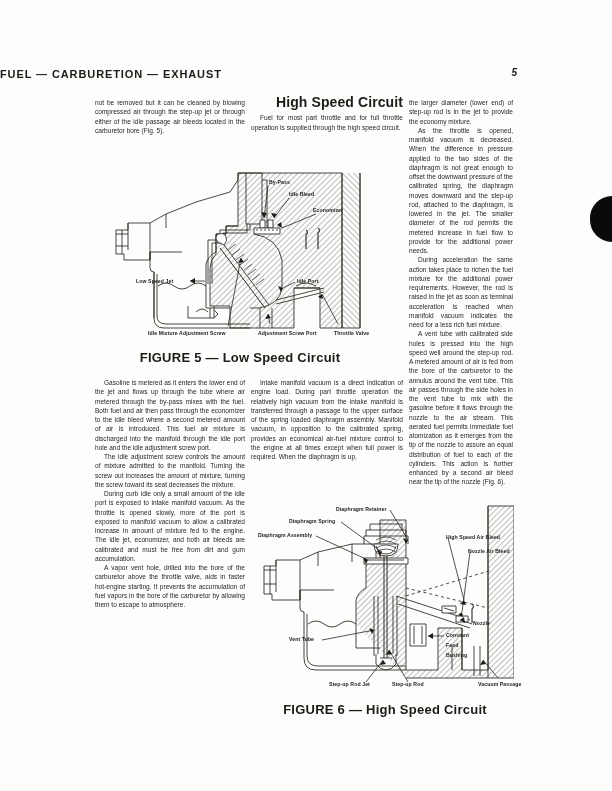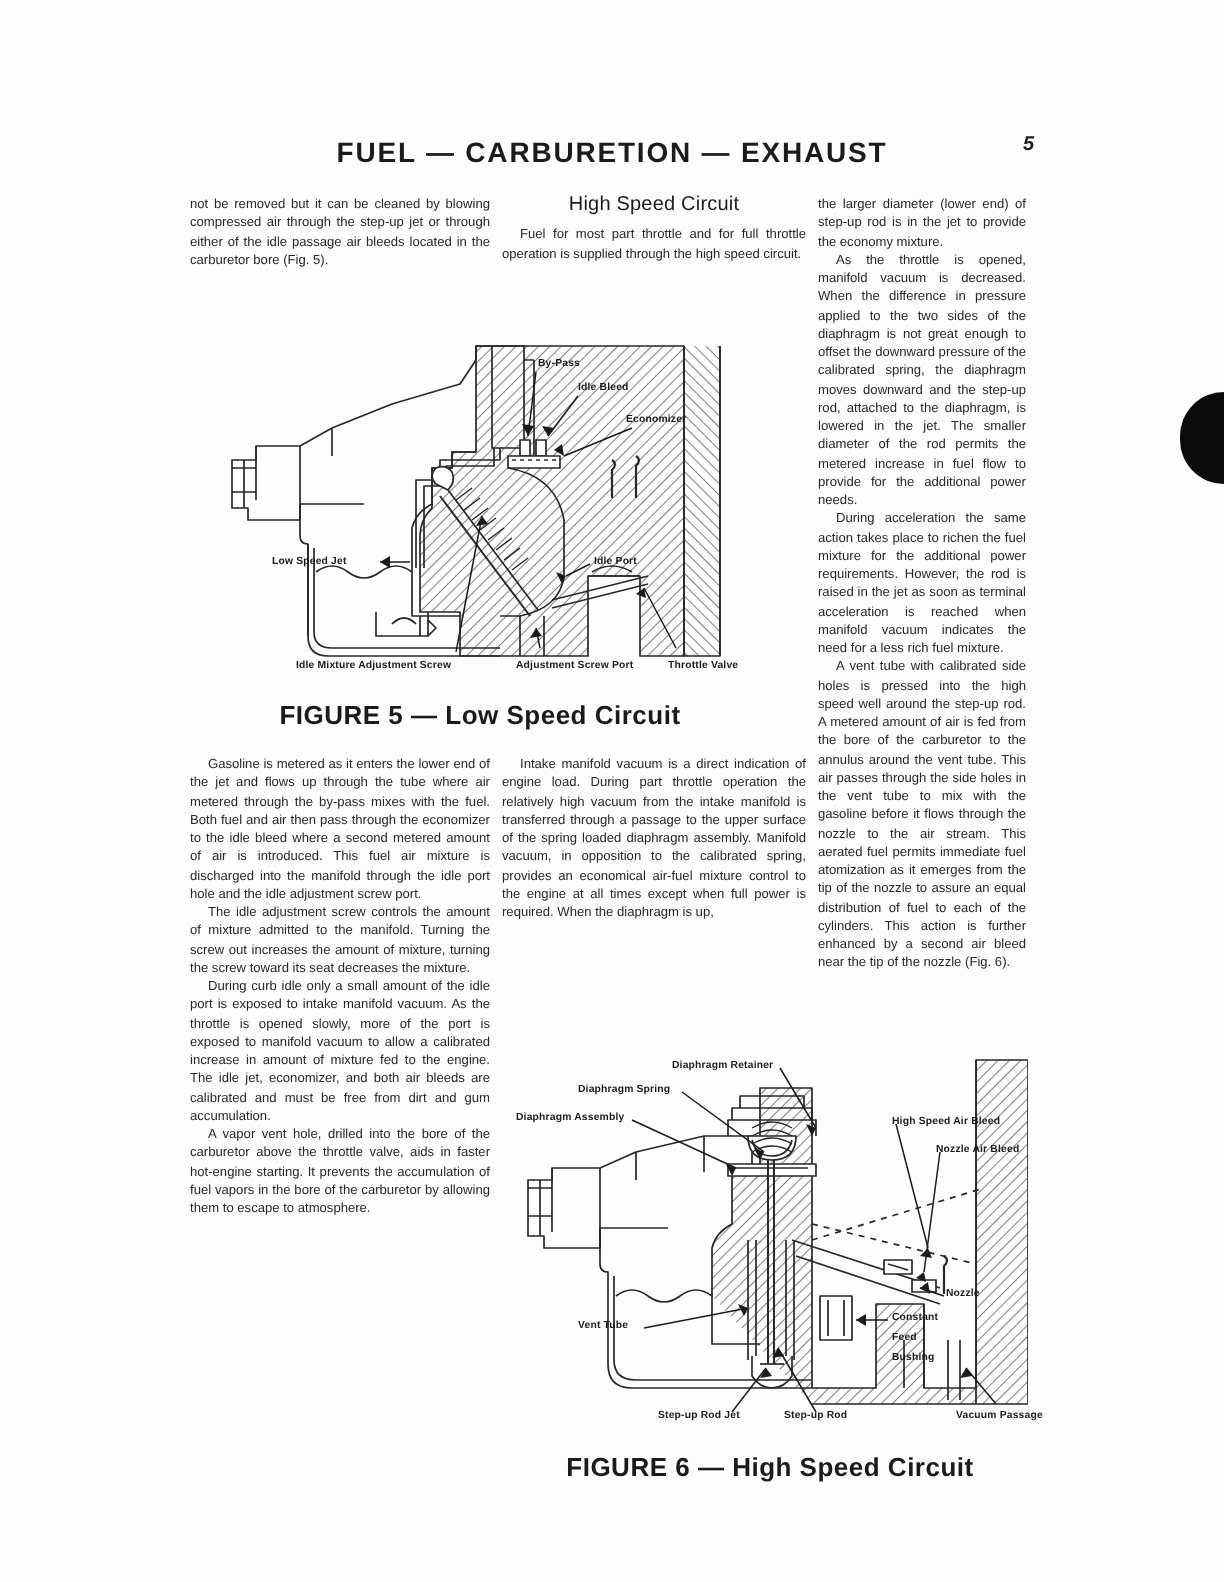--- a/index.html
+++ b/index.html
@@ -8,53 +8,53 @@
     width:612px;height:791px;position:relative;overflow:hidden;
     font-family:"Liberation Sans", sans-serif;color:#231f1d;
   }
   .page{position:absolute;inset:0;background:#fdfdfc;}
 
   
   .runhead{
     position:absolute;left:0;right:0;top:68px;height:18px;
   }
   .runhead-title{
-    position:absolute;left:0;right:0;top:0;text-align:center;
-    font-size:14px;letter-spacing:.9px;font-weight:700;color:#1d1a18;
+    position:absolute;left:0;right:0;top:0;
+    font-size:11px;letter-spacing:.9px;font-weight:700;color:#1d1a18;
   }
   .runhead-folio{
     position:absolute;right:95px;top:-1px;
     font-size:10px;font-weight:700;font-style:italic;color:#1d1a18;
   }
 
   
   .col{position:absolute;font-size:6.55px;line-height:9.25px;
        text-align:justify;text-justify:inter-word;color:#2a2724;}
   .col p{margin:0;text-indent:9px;}
   .col p.noindent{text-indent:0;}
   .col h2{
-    margin:0 0 6px 0;font-size:10px;font-weight:400;
-    letter-spacing:.1px;color:#1d1a18;text-indent:0;text-align:center;
+    margin:0 0 6px 0;font-size:14px;font-weight:700;
+    letter-spacing:.1px;color:#1d1a18;text-indent:0;text-align:right;
   }
 
   #col-left-top   {left:95px; top:98px;  width:150px;}
   #col-left-bottom{left:95px; top:378px; width:150px;}
   #col-mid-top    {left:251px;top:98px;  width:152px;}
   #col-mid-bottom {left:251px;top:378px; width:152px;}
   #col-right      {left:409px;top:98px;  width:104px;}
 
   
   .figure{position:absolute;}
   .figcap{
     position:absolute;left:0;right:0;text-align:center;
     font-size:13px;font-weight:700;letter-spacing:.25px;color:#1d1a18;
   }
   #figure-5{left:110px;top:168px;width:260px;height:196px;}
   #figure-5 .figcap{top:182px;}
-  #figure-6{left:256px;top:524px;width:258px;height:216px;}
+  #figure-6{left:256px;top:500px;width:258px;height:216px;}
   #figure-6 .figcap{top:202px;}
 
   .figsvg{position:absolute;left:0;top:0;}
 
   
   .lbl{
     position:absolute;font-size:5.15px;font-weight:700;
     color:#1d1a18;white-space:nowrap;letter-spacing:.1px;
   }
 

